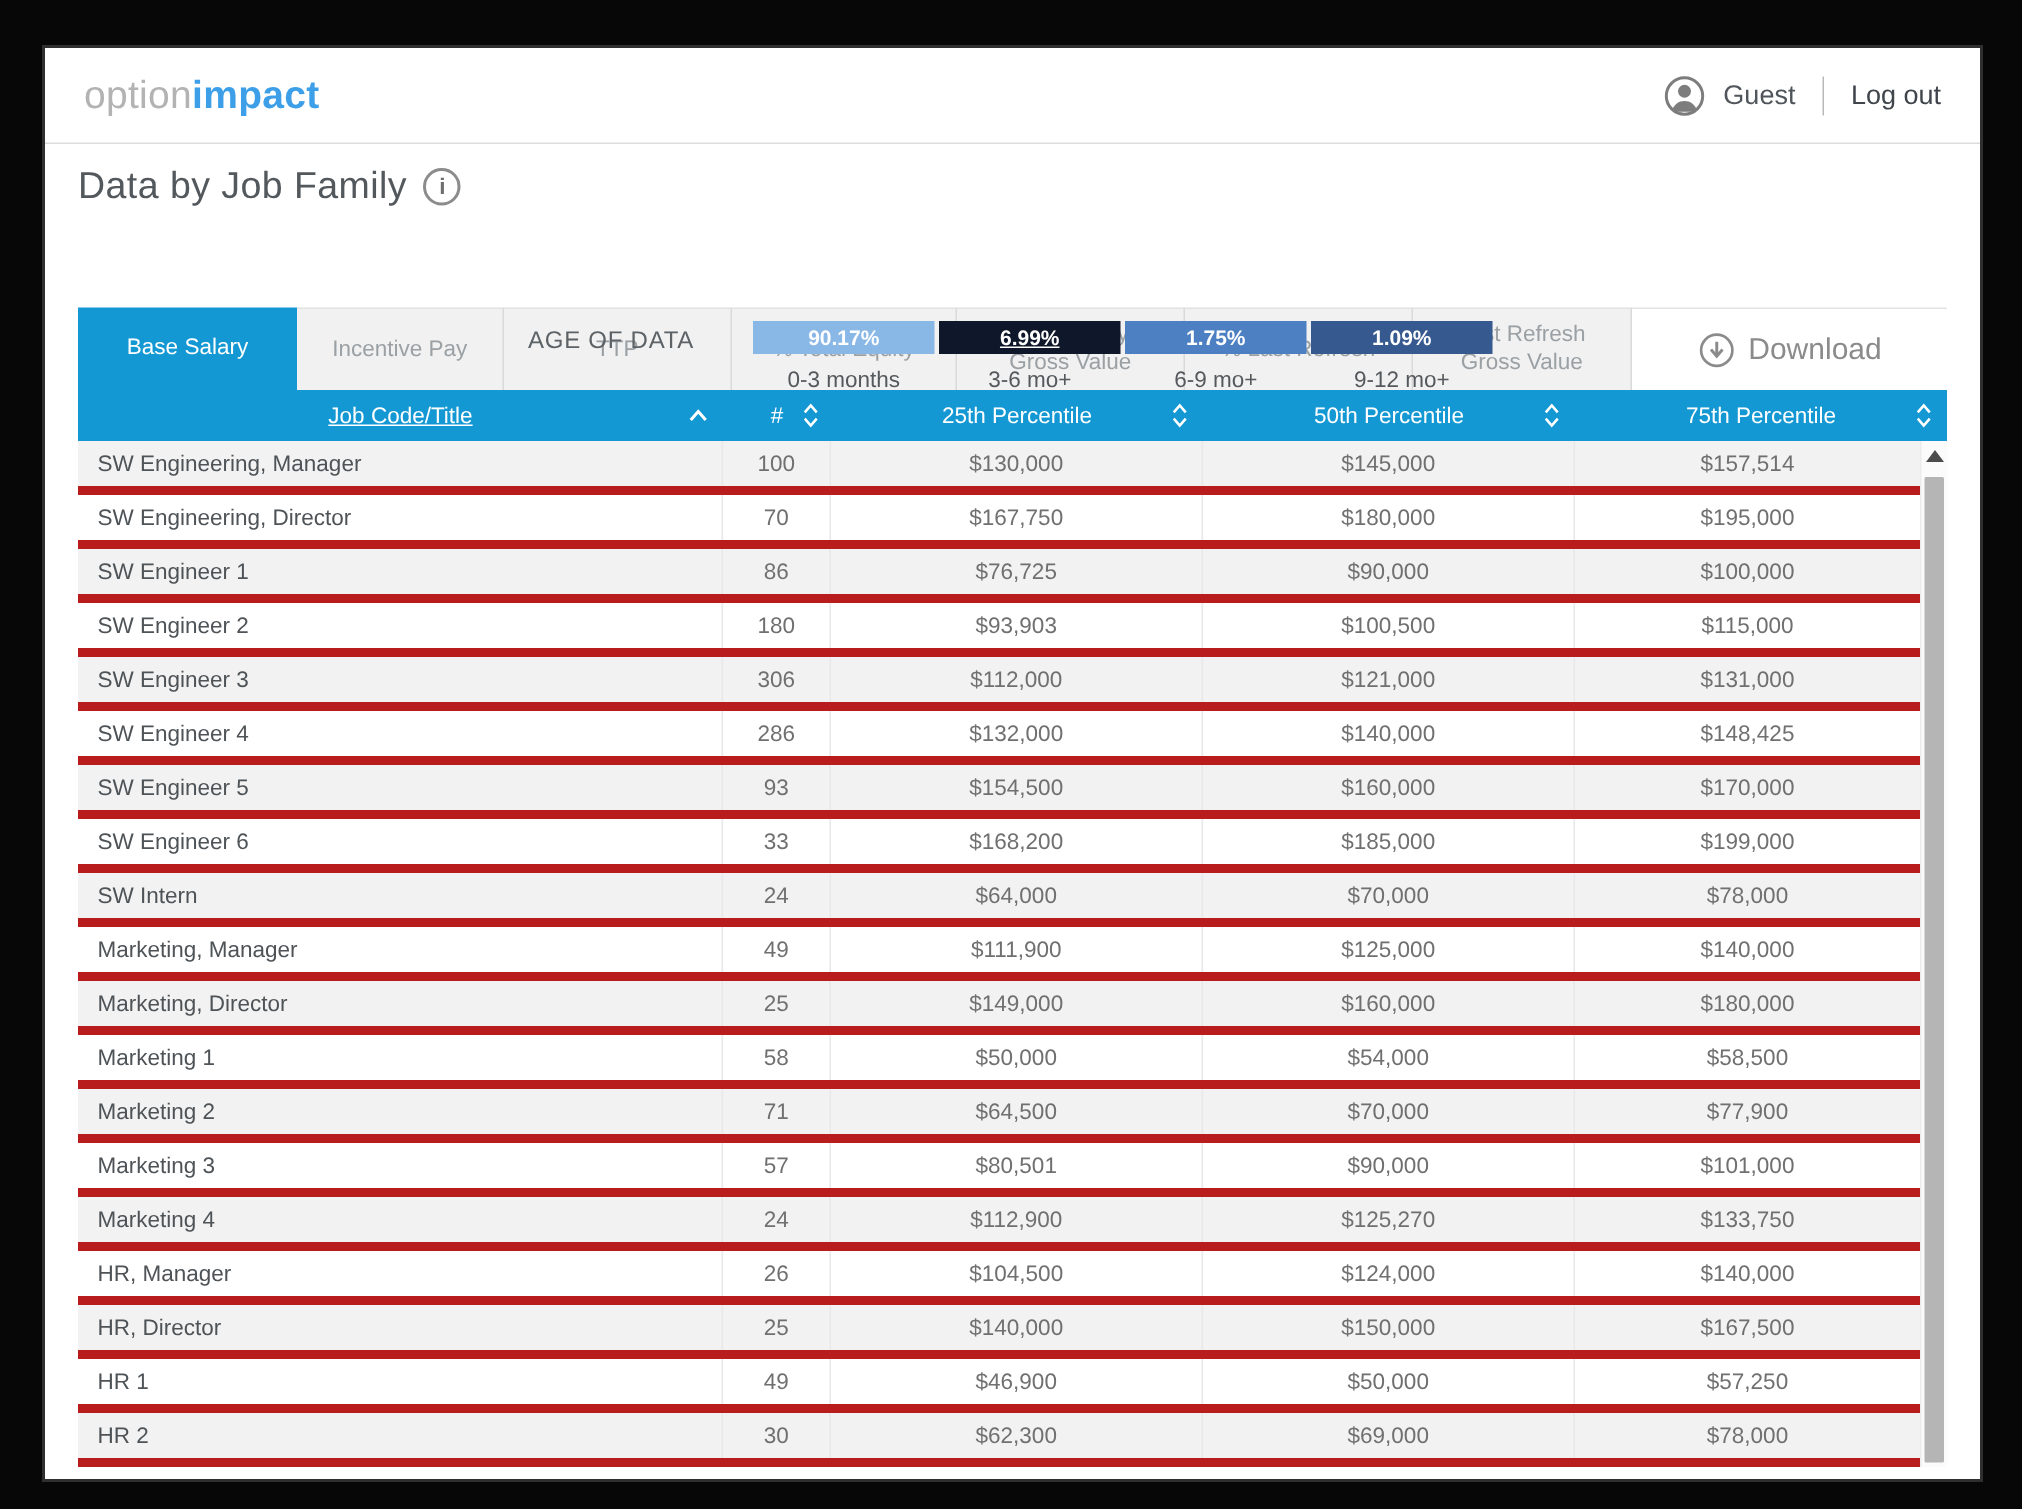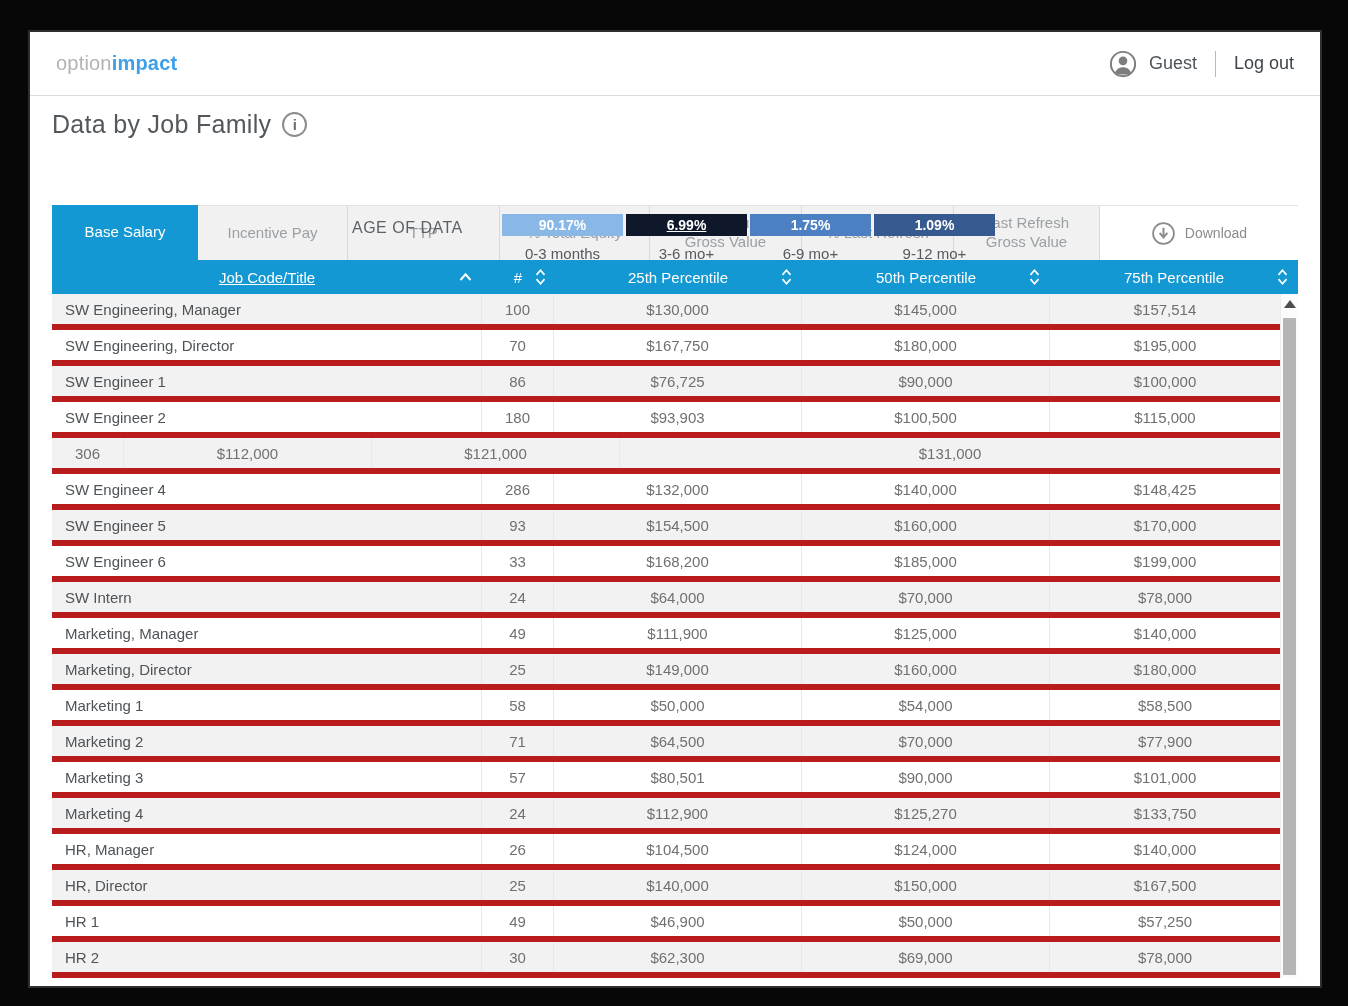--- a/index.html
+++ b/index.html
@@ -5,21 +5,21 @@
   * { margin:0; padding:0; box-sizing:border-box; }
   html,body { width:1348px; height:1006px; background:#070707; overflow:hidden;
               font-family:"Liberation Sans", sans-serif; }
 
   .window { position:absolute; left:28px; top:30px; width:1294px; height:958px;
             background:#ffffff; border:2px solid #2f2f2f; }
 
   
   .app-header { height:64px; display:flex; align-items:center; justify-content:space-between;
                 padding:0 26px; border-bottom:1px solid #dcdcdc; }
-  .logo { font-size:20px; letter-spacing:0.2px; }
+  .logo { font-size:26px; letter-spacing:0.2px; }
   .logo .lg-gray { color:#b3b3b3; font-weight:normal; }
   .logo .lg-blue { color:#3d9fe8; font-weight:bold; }
   .user-area { display:flex; align-items:center; gap:12px; }
   .avatar { width:28px; height:28px; display:inline-block; }
   .user-name { font-size:18px; color:#4f555a; }
   .user-divider { width:1px; height:26px; background:#b9b9b9; margin:0 6px; }
   .logout { font-size:18px; color:#3f454a; cursor:pointer; }
 
   
   .title-section { position:relative; height:109px; padding:14px 22px 0; }
@@ -37,29 +37,29 @@
   .age-labels { display:flex; gap:3px; margin-top:9px; }
   .age-lbl { width:121px; text-align:center; font-size:15px; color:#55595d; }
 
   
   .tabs-row { display:flex; height:55px; margin:0 22px; }
   .tab { background:#f1f1f1; border-right:1px solid #dadada; border-top:1px solid #e3e3e3;
          color:#9aa0a4; font-size:15px; display:flex; align-items:center; justify-content:center;
          text-align:center; line-height:1.25; padding:0 16px; cursor:pointer; }
   .tab.active { background:#1498d3; color:#ffffff; border:none; }
   .tab:nth-child(1){ width:146px; }
-  .tab:nth-child(2){ width:150px; }
+  .tab:nth-child(2){ width:138px; }
   .tab:nth-child(3){ width:152px; }
   .tab:nth-child(4){ width:150px; }
   .tab:nth-child(5){ width:152px; }
   .tab:nth-child(6){ width:152px; }
   .tab:nth-child(7){ width:146px; }
   .download-btn { flex:1; background:#ffffff; border-top:1px solid #e3e3e3;
                   display:flex; align-items:center; justify-content:center; gap:9px;
-                  color:#8b8b8b; font-size:14px; cursor:pointer; }
+                  color:#8b8b8b; font-size:20px; cursor:pointer; }
 
   
   .thead { height:34px; background:#1498d3; margin:0 22px; display:flex; color:#fff; }
   .th { position:relative; display:flex; align-items:center; justify-content:center;
         font-size:15px; cursor:pointer; }
   .th-title { width:430px;text-decoration:underline; }
   .th-count { width:72px; }
   .th-p25, .th-p50 { width:248px; }
   .th-p75 { flex:1; }
   .sort { position:absolute; right:10px; top:50%; transform:translateY(-50%); display:flex; }
@@ -243,20 +243,21 @@
           <div class="cell p75">$100,000</div>
         </div>
         <div class="trow even">
           <div class="cell title">SW Engineer 2</div>
           <div class="cell count">180</div>
           <div class="cell p25">$93,903</div>
           <div class="cell p50">$100,500</div>
           <div class="cell p75">$115,000</div>
         </div>
         <div class="trow odd">
+          <div class="cell title">SW Engineer 3</div>
           <div class="cell count">306</div>
           <div class="cell p25">$112,000</div>
           <div class="cell p50">$121,000</div>
           <div class="cell p75">$131,000</div>
         </div>
         <div class="trow even">
           <div class="cell title">SW Engineer 4</div>
           <div class="cell count">286</div>
           <div class="cell p25">$132,000</div>
           <div class="cell p50">$140,000</div>

